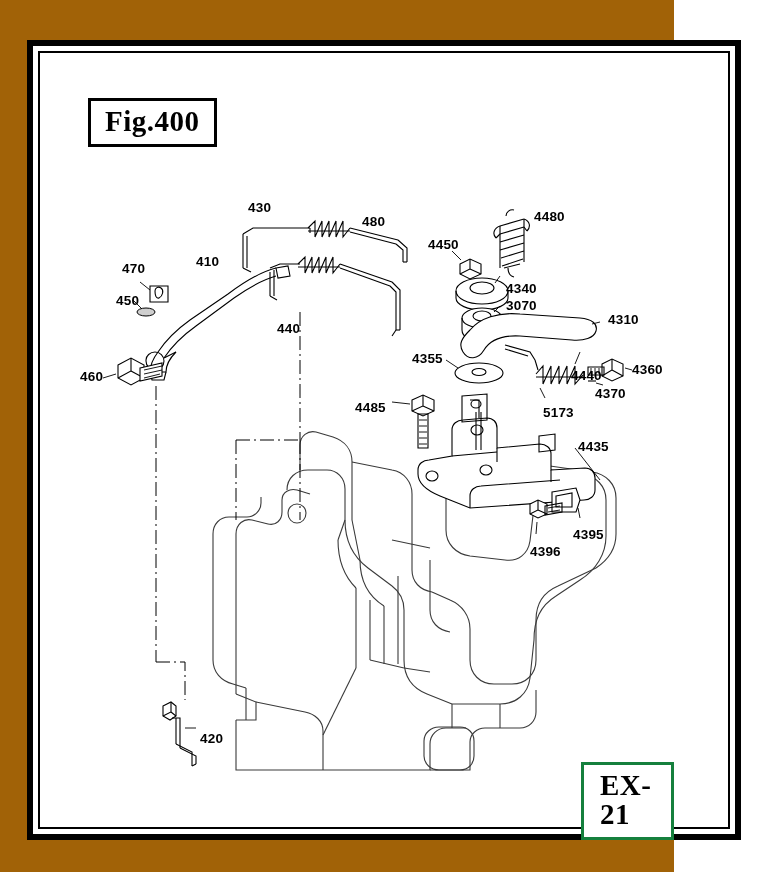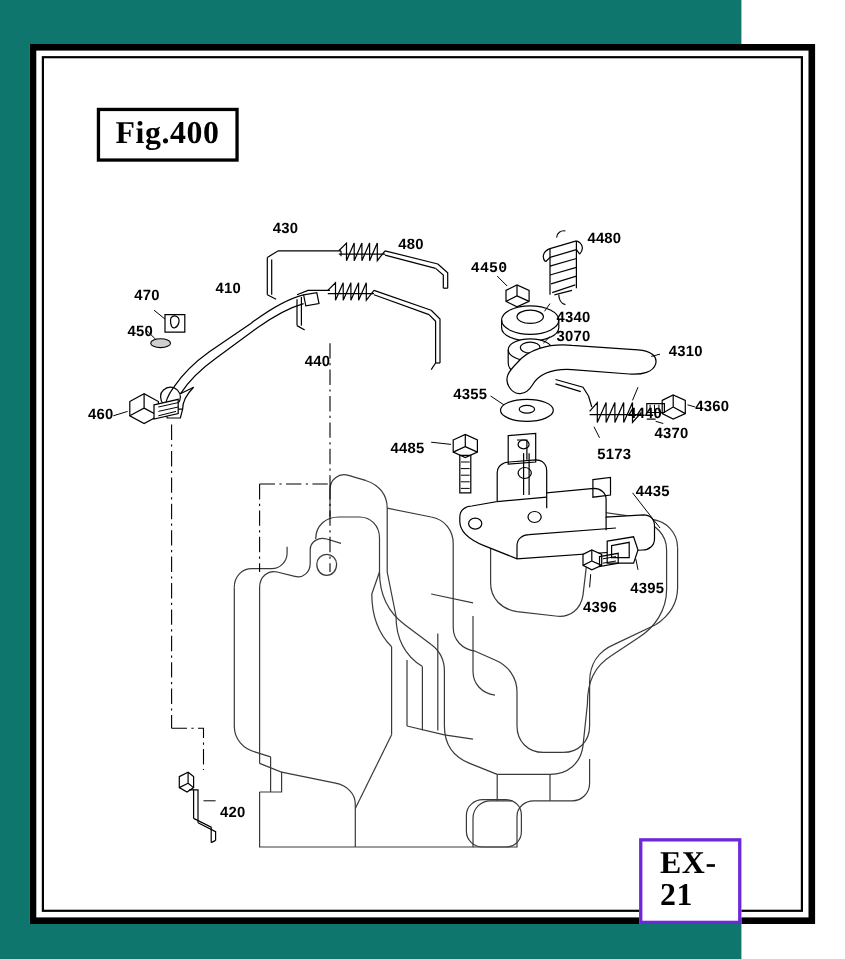--- a/index.html
+++ b/index.html
@@ -12,21 +12,21 @@
     height: 872px;
     font-family: "Liberation Sans", sans-serif;
     position: relative;
     overflow: hidden;
   }
   #sheet {
     position: absolute;
     left: 0; top: 0;
     width: 674px;
     height: 872px;
-    background: #0f766e;
+    background: #a16207;
   }
   .frame-outer {
     position: absolute;
     left: 27px;
     top: 40px;
     width: 714px;
     height: 800px;
     border: 6px solid #000;
     box-sizing: border-box;
     background: #ffffff;
@@ -52,21 +52,21 @@
     font-family: "Liberation Serif", serif;
     letter-spacing: 0.5px;
     line-height: 1;
     z-index: 40;
   }
   .ex-box {
     position: absolute;
     left: 581px;
     top: 762px;
     padding: 6px 16px 8px 16px;
-    border: 3px solid #6d28d9;
+    border: 3px solid #15803d;
     background: #fff;
     font-size: 29px;
     font-weight: bold;
     font-family: "Liberation Serif", serif;
     letter-spacing: 0.5px;
     line-height: 1;
     z-index: 40;
   }
   .label {
     position: absolute;
@@ -338,21 +338,21 @@
       <path class="ln-thin" d="M185 728 L196 728"></path>
     </g>
 
   </svg>
 
   <div class="fig-box">Fig.400</div>
   <div class="ex-box">EX-21</div>
 
   <div class="label" style="left:248px; top:200px;">430</div>
   <div class="label" style="left:362px; top:214px;">480</div>
-  <div class="label" style="left:428px; top:237px;font-family:Liberation Mono, monospace;">4450</div>
+  <div class="label" style="left:428px; top:237px;">4450</div>
   <div class="label" style="left:534px; top:209px;">4480</div>
   <div class="label" style="left:506px; top:268px;margin-top:13px;">4340</div>
   <div class="label" style="left:122px; top:261px;text-align:center;">470</div>
   <div class="label" style="left:196px; top:254px;">410</div>
   <div class="label" style="left:506px; top:298px;">3070</div>
   <div class="label" style="left:116px; top:293px;">450</div>
   <div class="label" style="left:608px; top:312px;">4310</div>
   <div class="label" style="left:277px; top:321px;">440</div>
   <div class="label" style="left:412px; top:351px;">4355</div>
   <div class="label" style="left:571px; top:340px;margin-top:28px;">4440</div>

